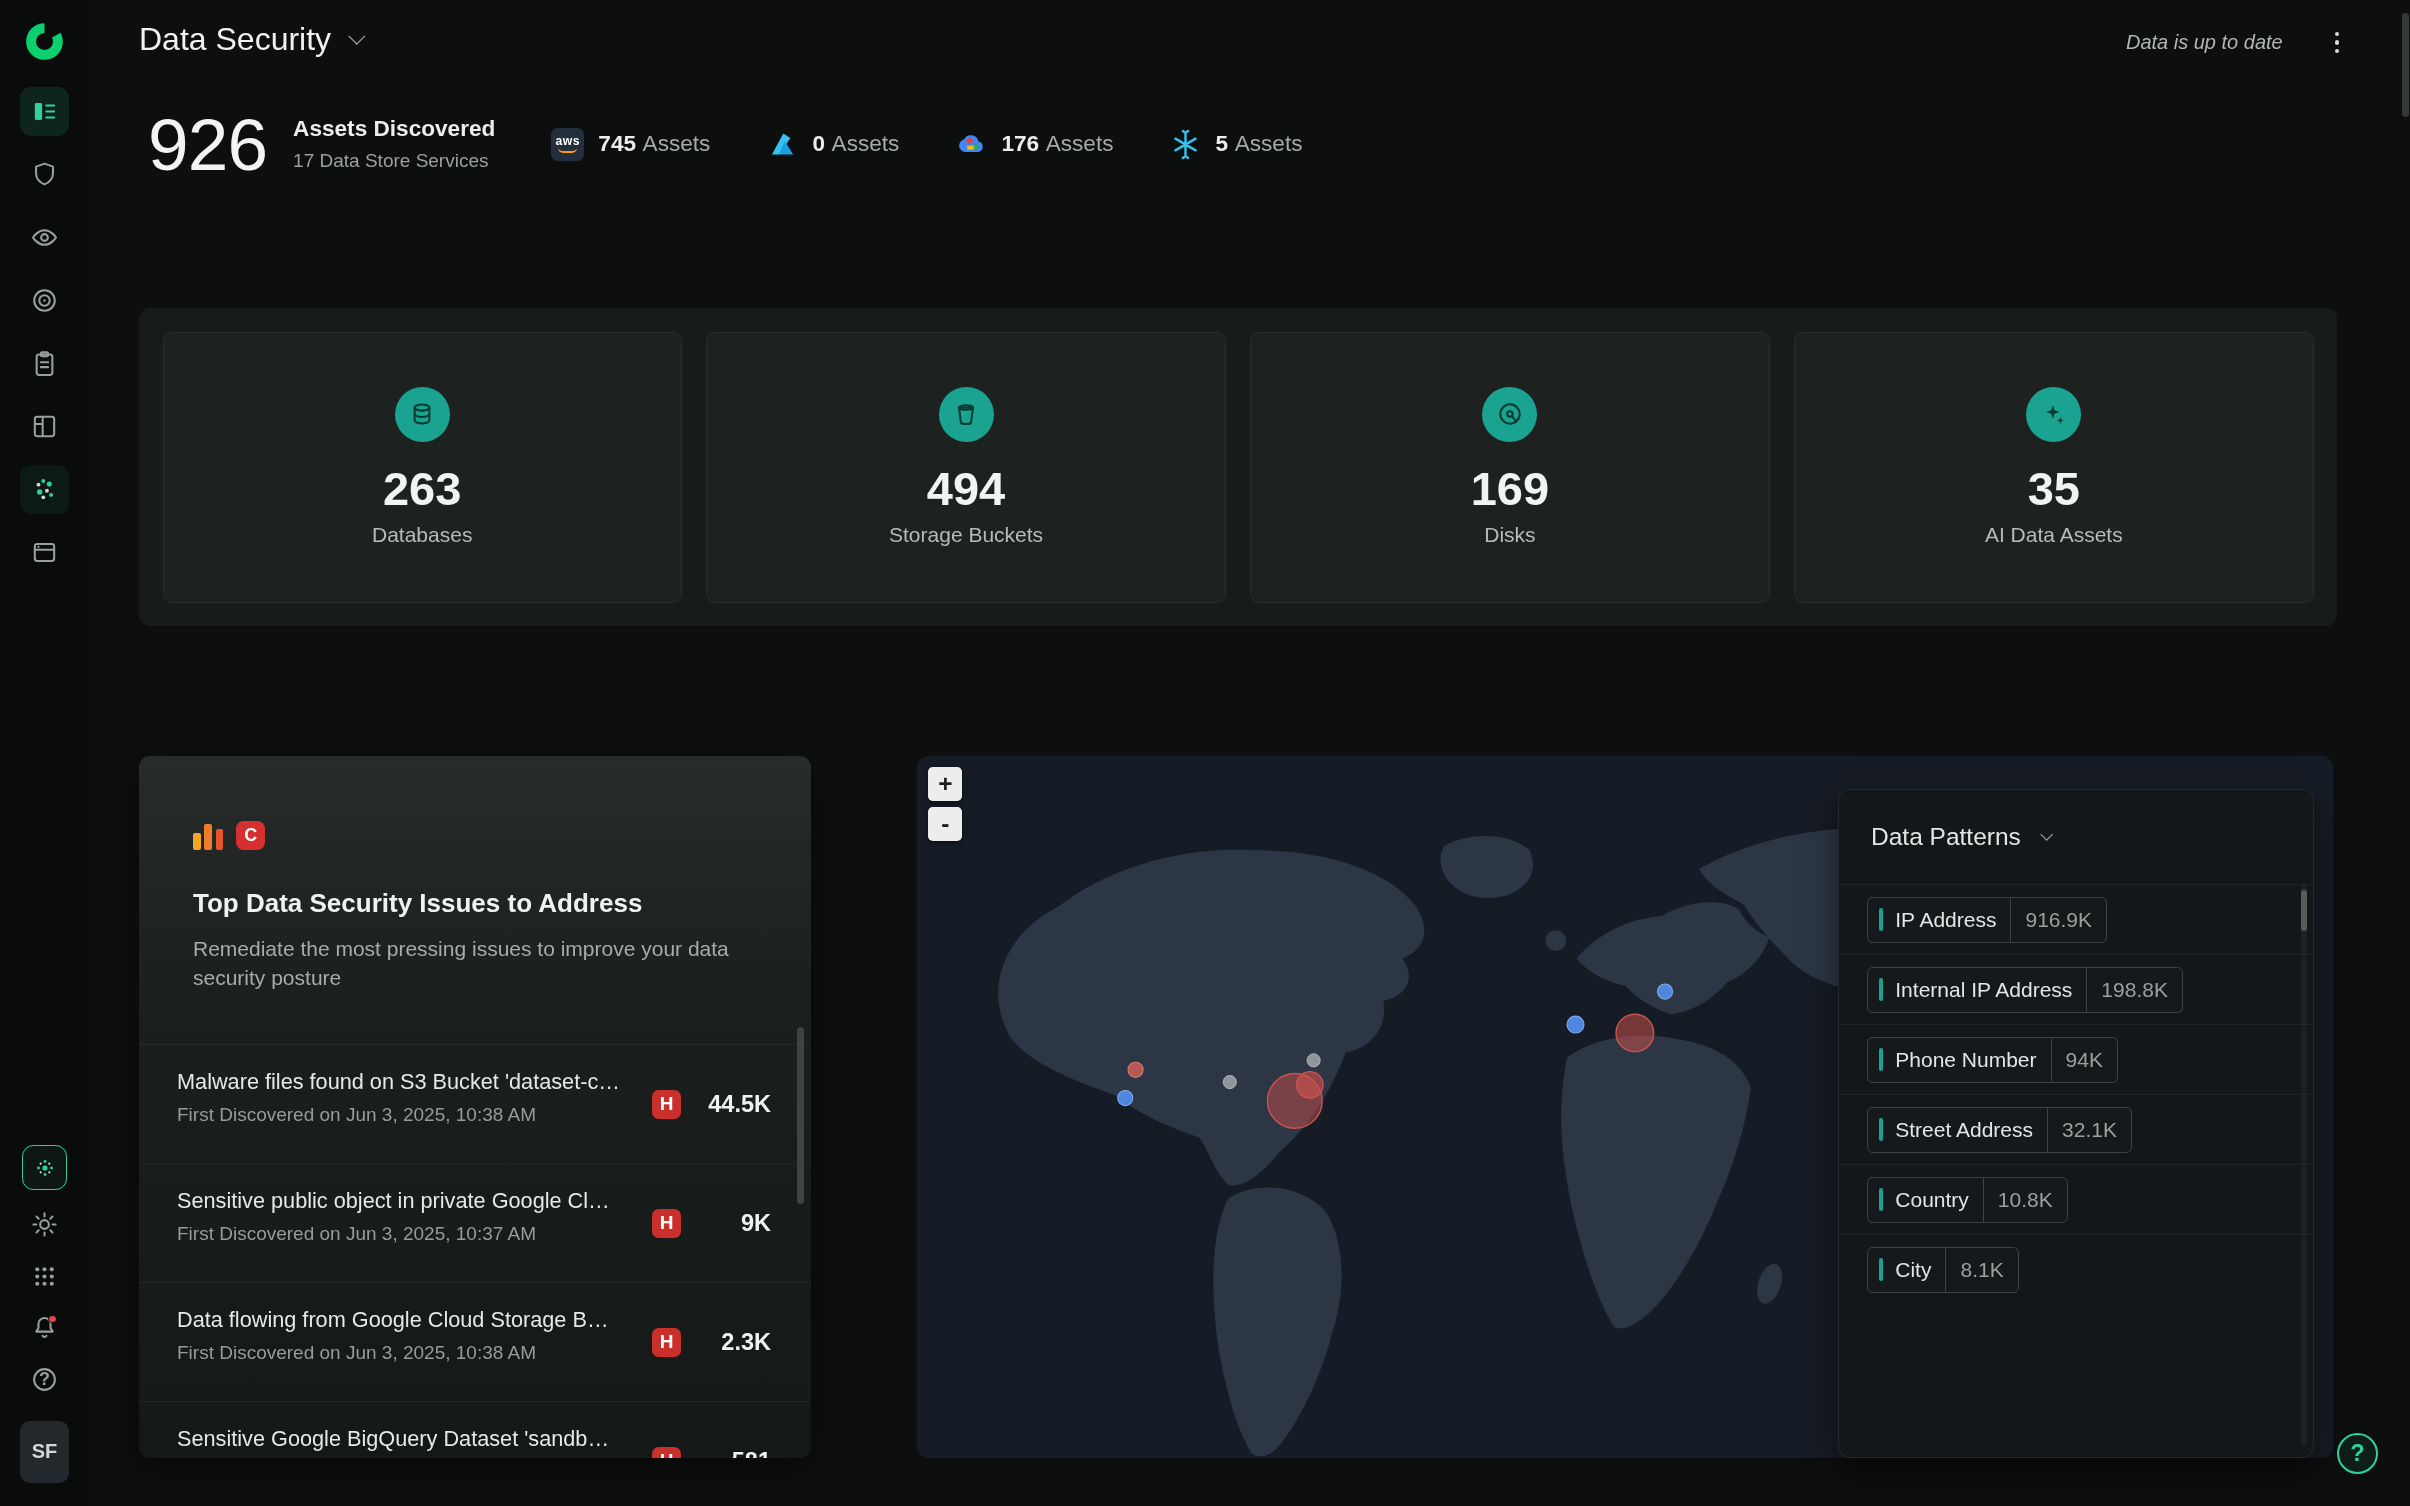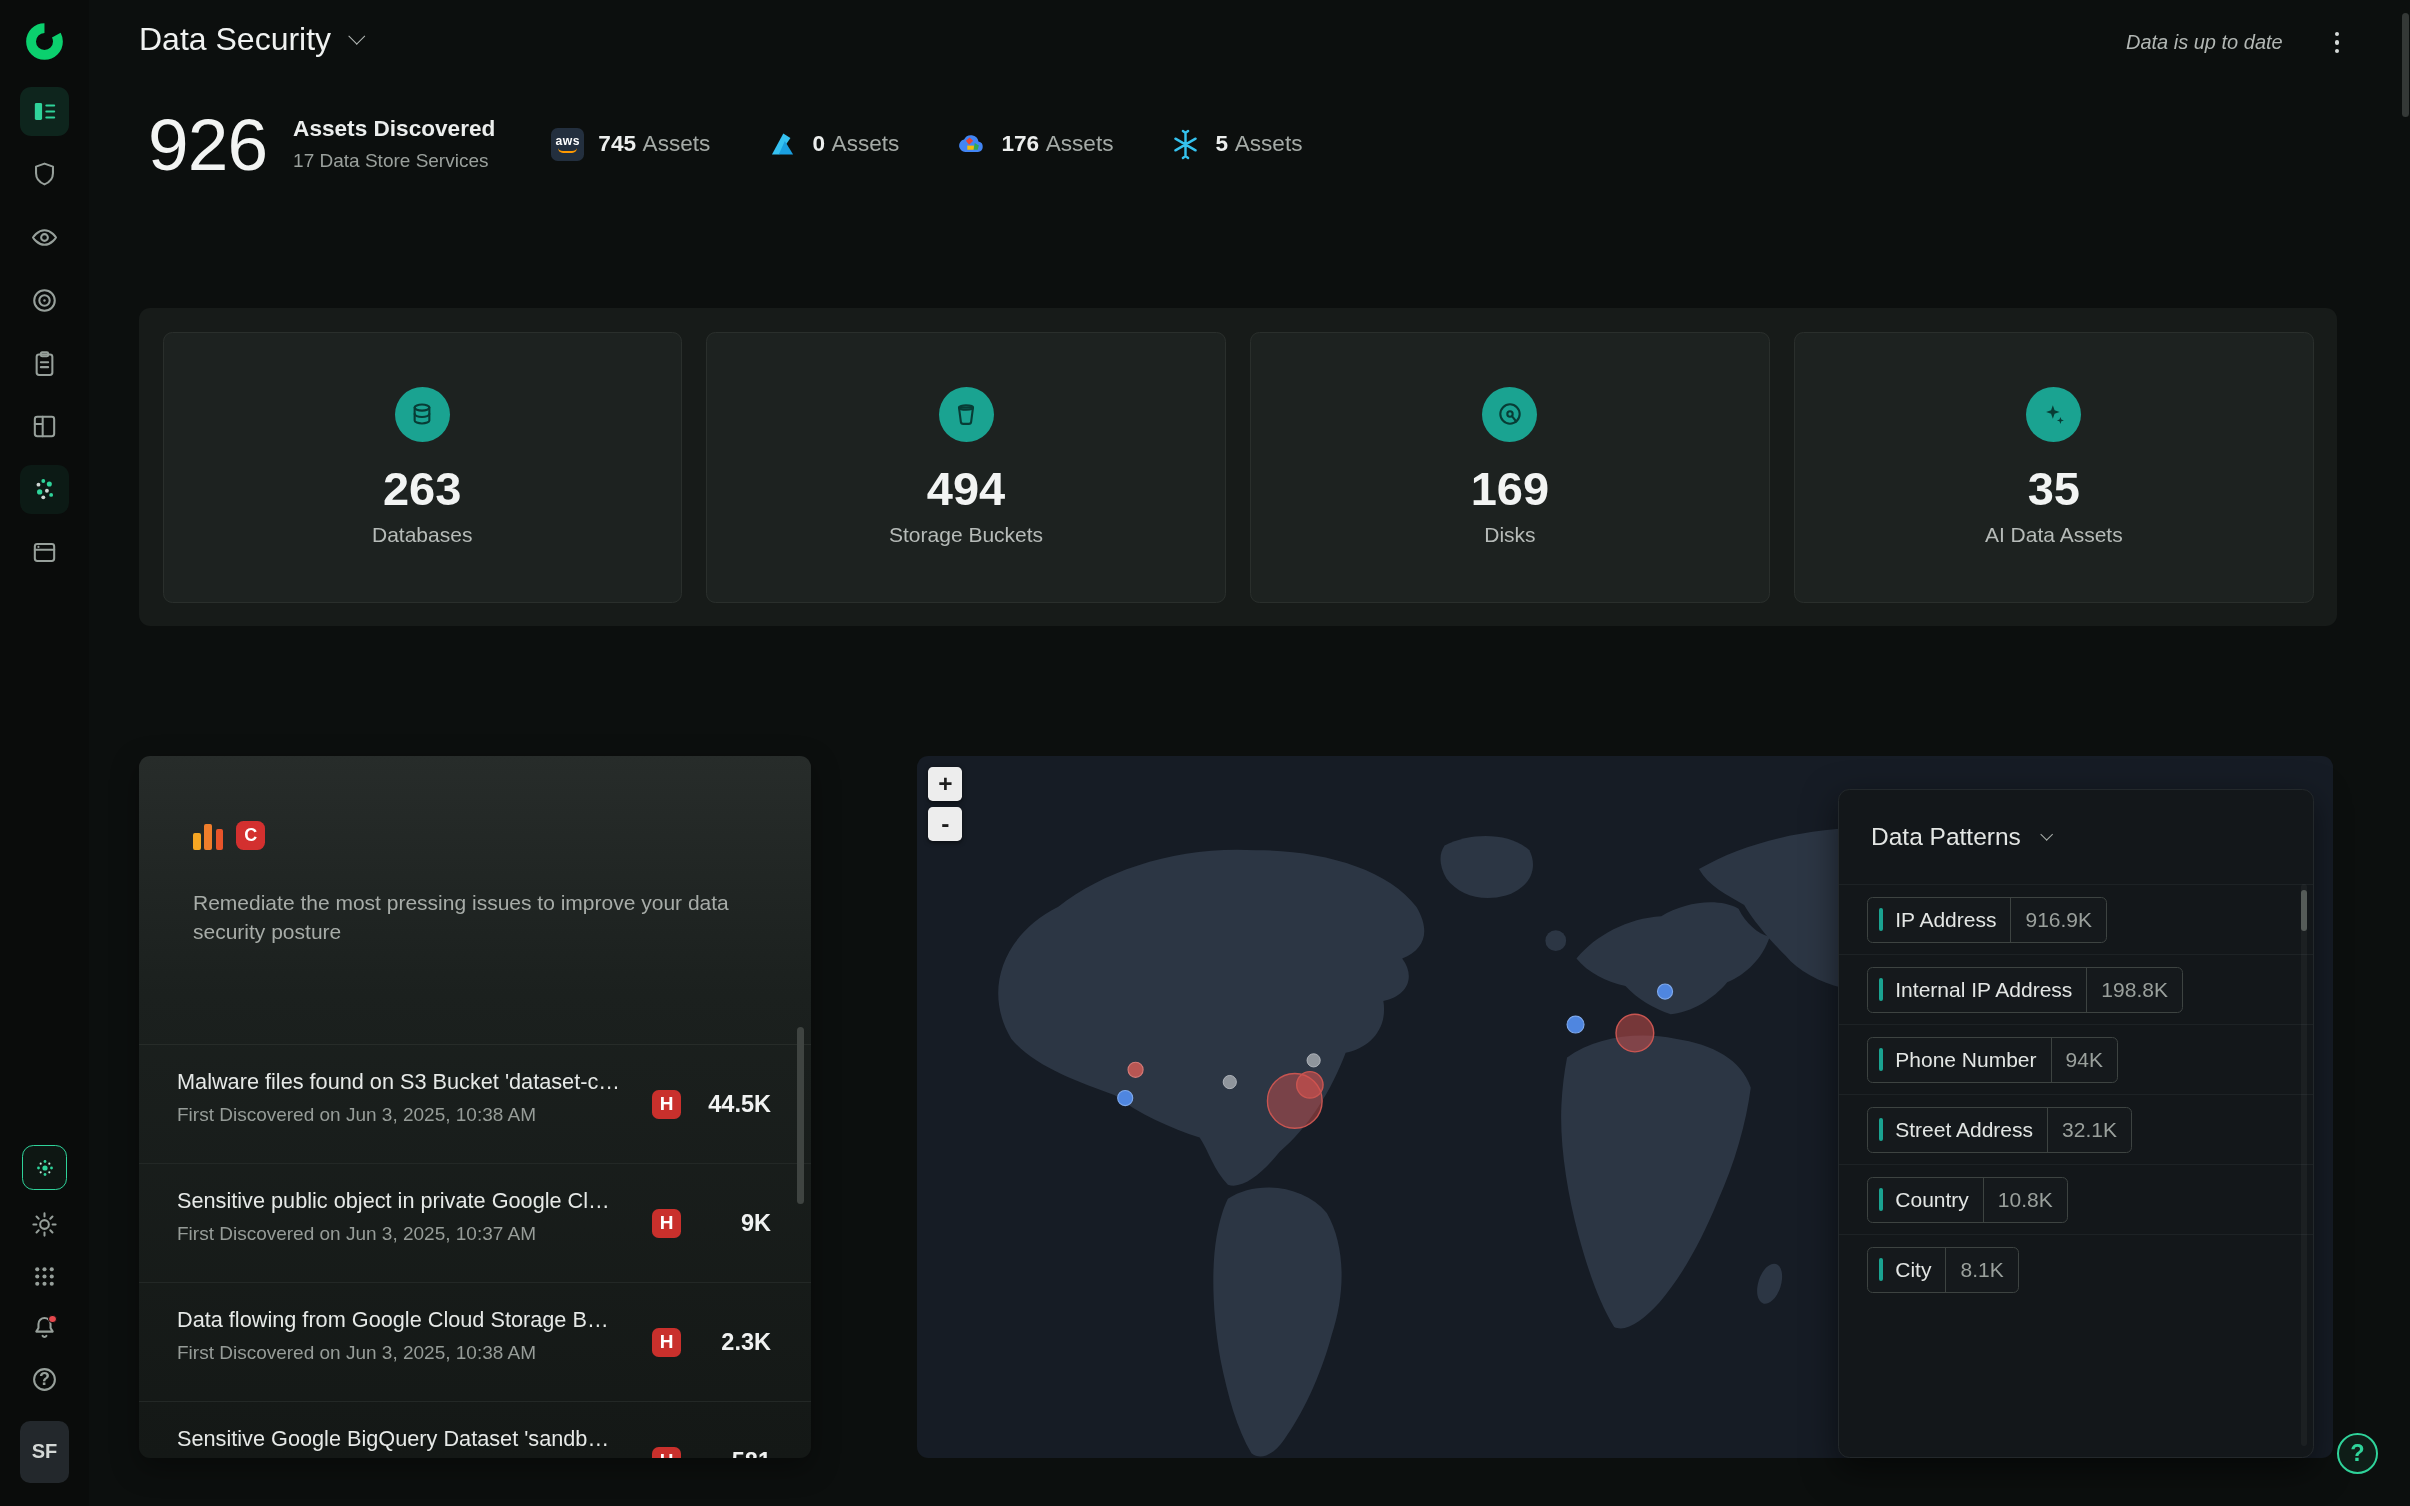--- a/index.html
+++ b/index.html
@@ -340,20 +340,21 @@
   </div>
 
   <div class="issues-card">
     <div class="issues-header">
       <div class="issues-logo">
         <span class="bar b1"></span>
           <span class="bar b2"></span>
           <span class="bar b3"></span>
         <span class="c-badge">C</span>
       </div>
+      <div class="issues-title">Top Data Security Issues to Address</div>
       <div class="issues-subtitle">Remediate the most pressing issues to improve your data security posture</div>
     </div>
 
     <div class="issue-row">
       <div class="issue-main">
         <div class="issue-title">Malware files found on S3 Bucket 'dataset-classi-...</div>
         <div class="issue-sub">First Discovered on Jun 3, 2025, 10:38 AM</div>
       </div>
       <div class="issue-right">
         <span class="sev-badge">H</span>

